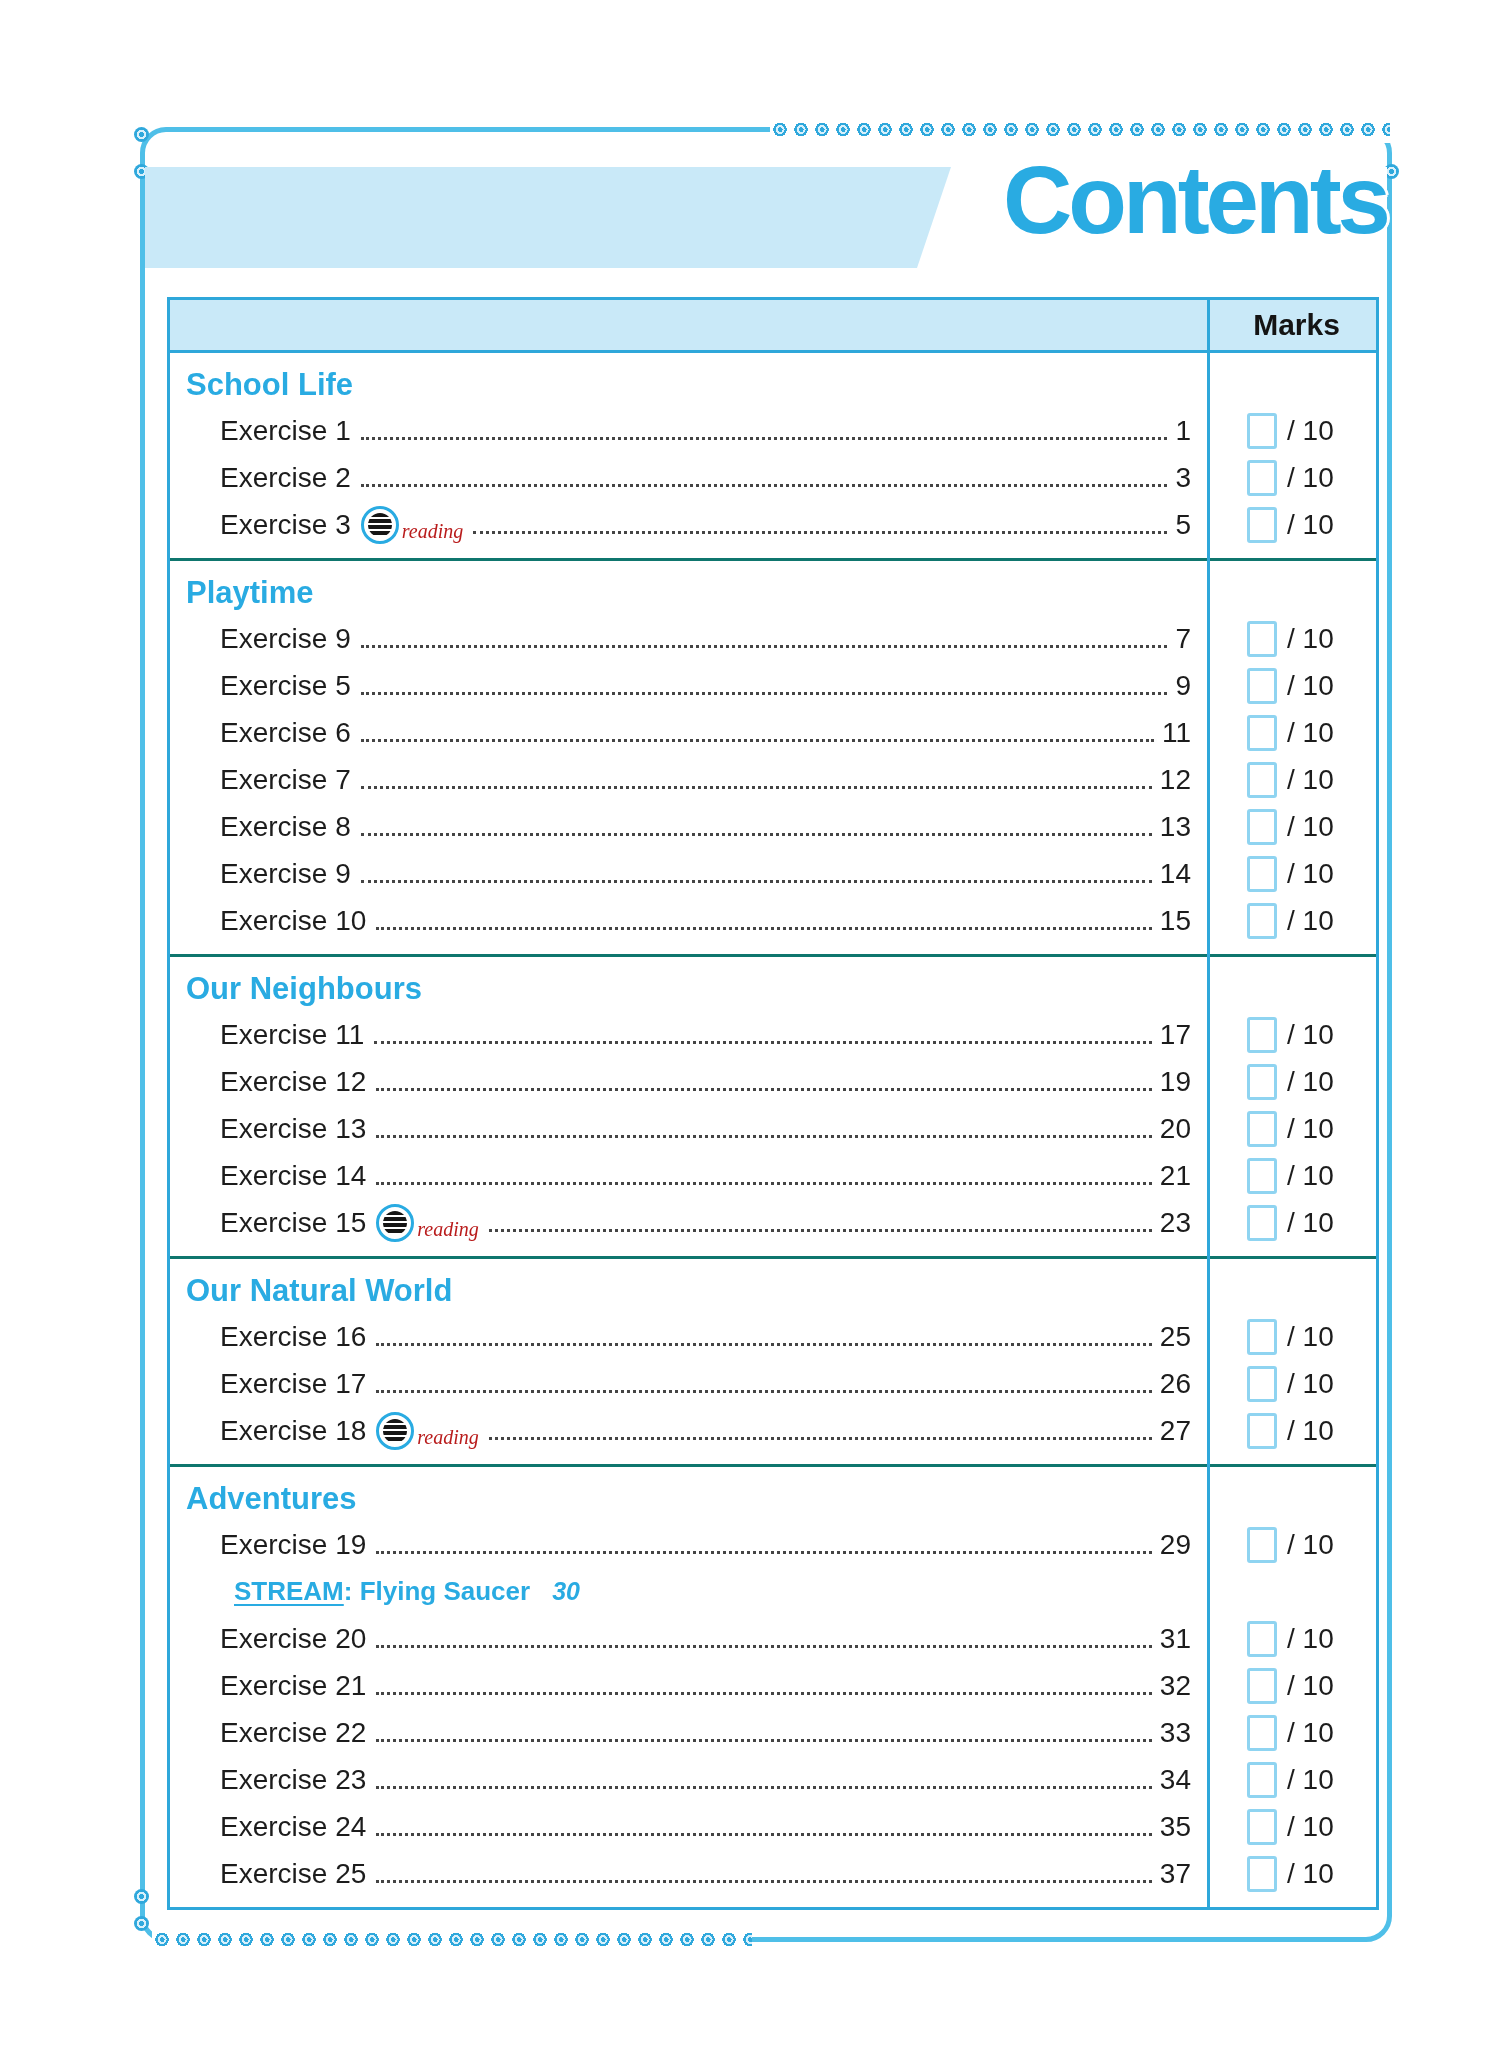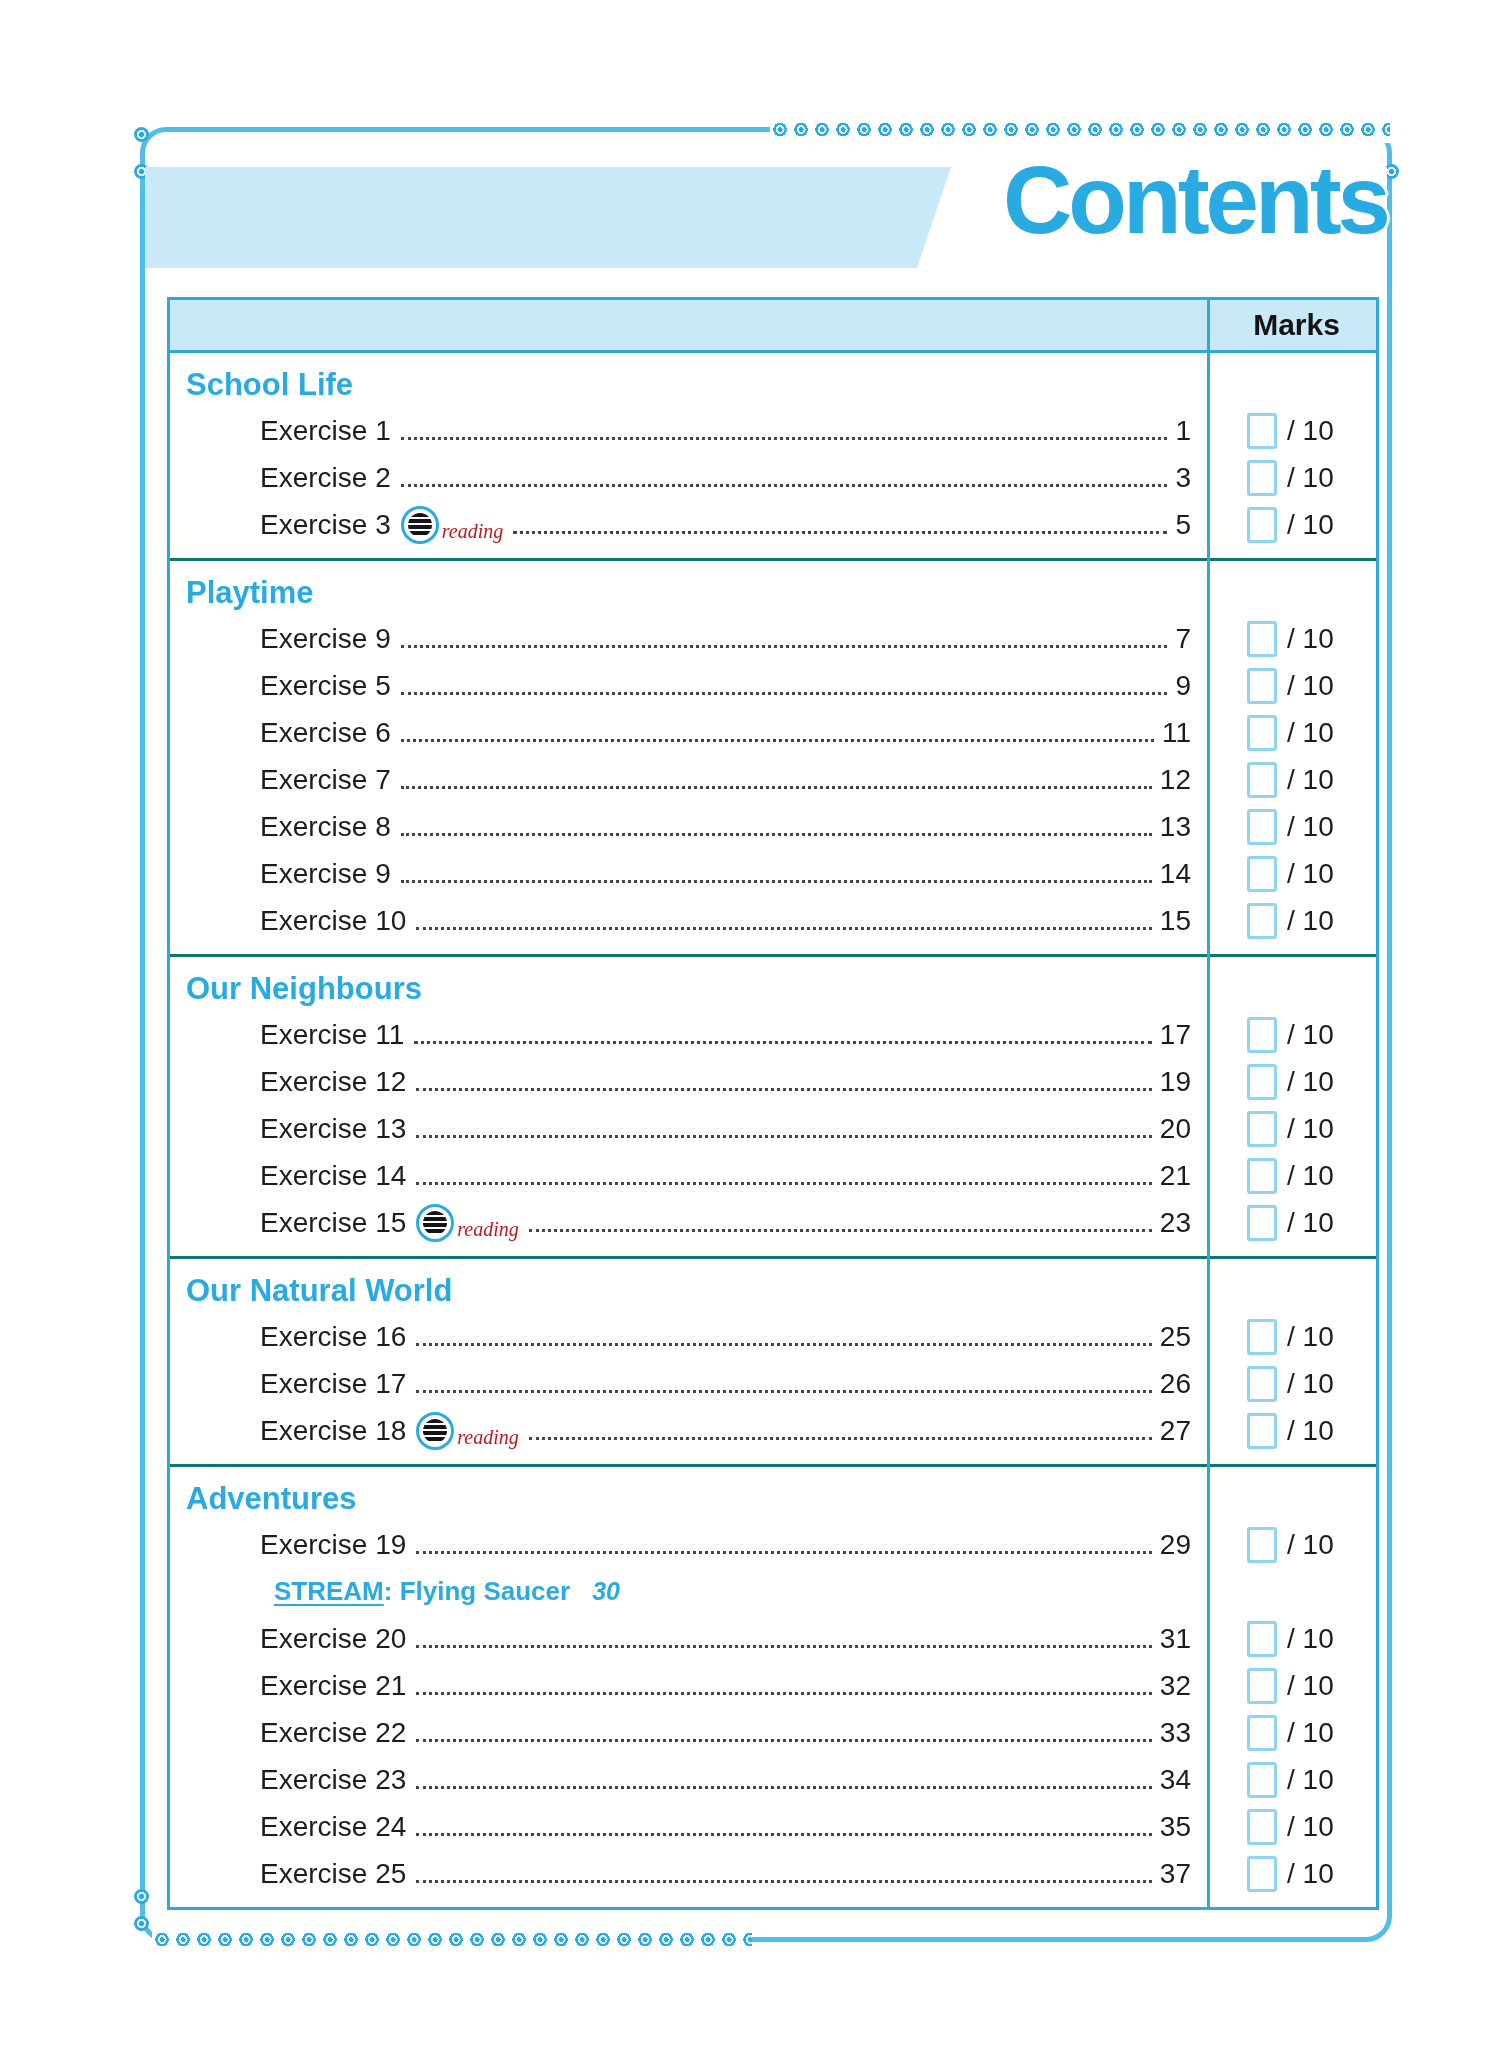--- a/index.html
+++ b/index.html
@@ -106,21 +106,21 @@
     font-weight: bold;
     font-size: 30px;
     color: #141414;
   }
 
   .section { border-bottom: 3px solid #0f766e; padding-bottom: 10px; }
   .section:last-child { border-bottom: none; }
 
   .trow { display: flex; align-items: stretch; }
   .title-row { height: 54px; }
-  .item-row { height: 47px; padding-left: 40px; }
+  .item-row { height: 47px; }
 
   .cell-title {
     flex: 1;
     display: flex;
     align-items: flex-end;
     padding: 0 26px 4px 16px;
     min-width: 0;
   }
   .section-title {
     font-size: 31px;

